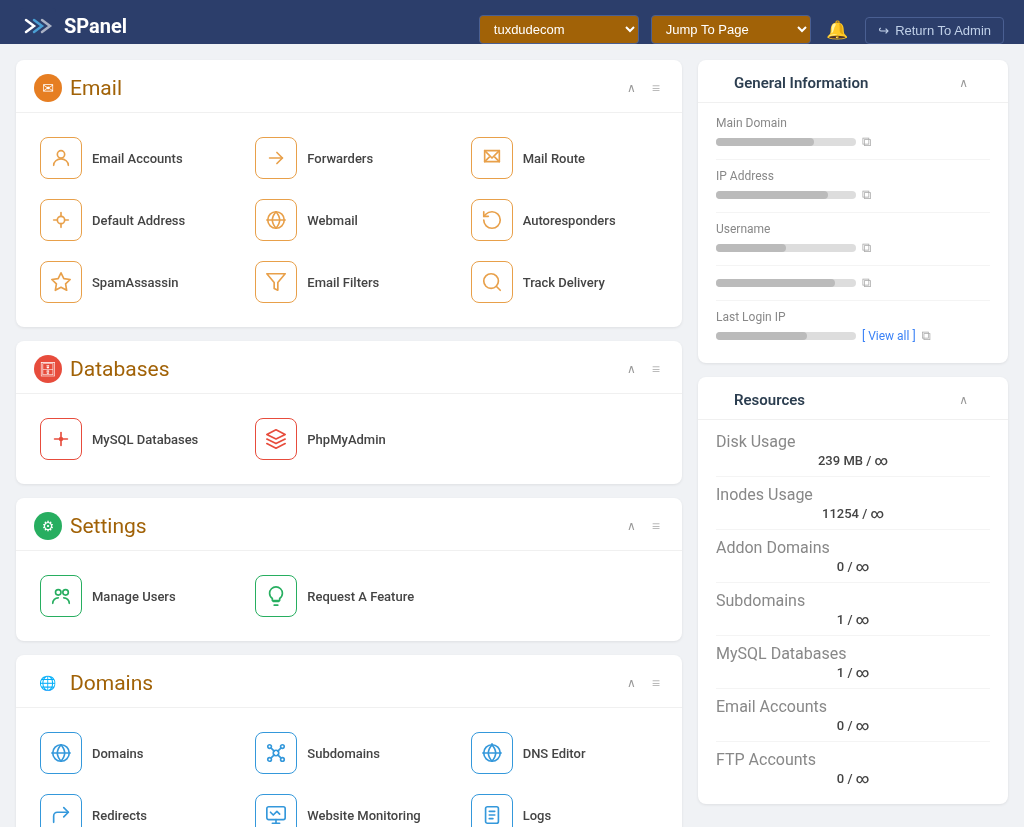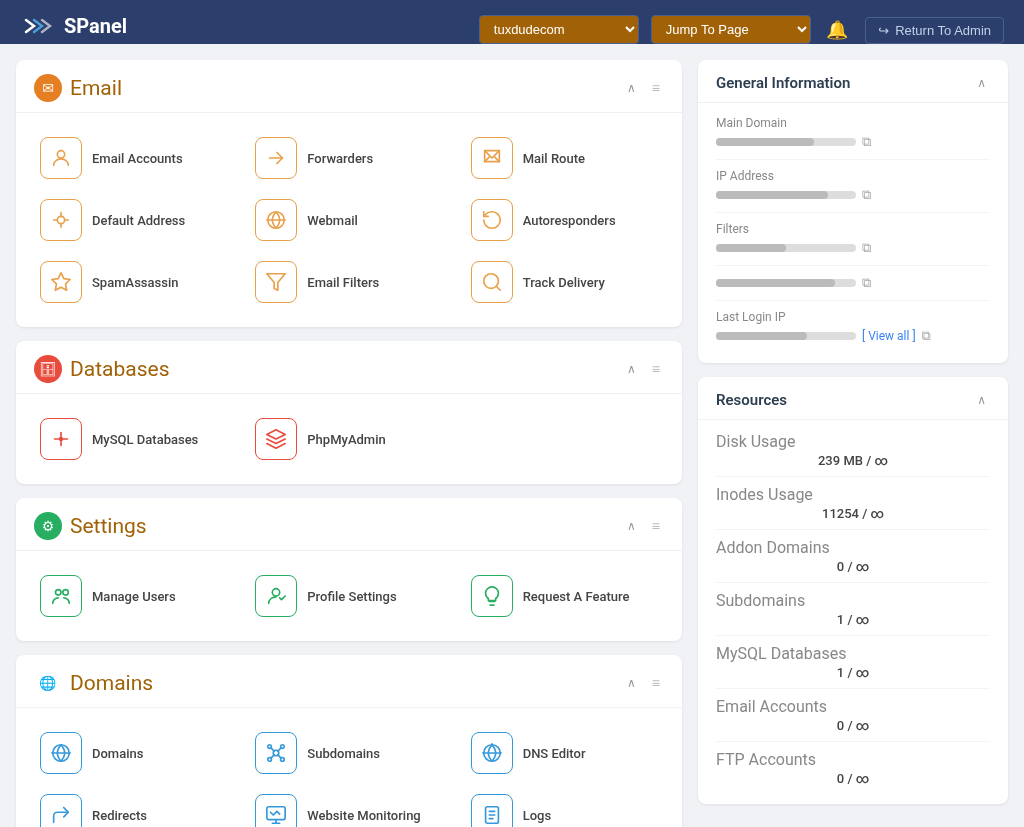--- a/index.html
+++ b/index.html
@@ -157,21 +157,21 @@
     
     .info-card {
       background: white;
       border-radius: 8px;
       box-shadow: 0 1px 3px rgba(0,0,0,0.08);
     }
     .info-card-header {
       display: flex;
       align-items: center;
       justify-content: space-between;
-      padding: 14px 18px 10px;
+      padding: 14px 36px 10px;
       border-bottom: 1px solid #f0f0f0;
     }
     .info-card-title {
       font-size: 15px;
       font-weight: 600;
       color: #2c3e50;
     }
     .info-card-body { padding: 4px 18px 10px; }
     .info-row {
       padding: 9px 0;
@@ -427,30 +427,20 @@
             <svg width="22" height="22" viewBox="0 0 24 24" fill="none" stroke="currentColor" stroke-width="1.8" stroke-linecap="round" stroke-linejoin="round">
                 <circle cx="9" cy="8" r="3"></circle>
                 <path d="M3 20c0-3.3 2.7-6 6-6"></path>
                 <circle cx="17" cy="8" r="3"></circle>
                 <path d="M21 20c0-3.3-2.7-6-6-6"></path>
               </svg>
           </div>
           <span class="grid-item-label">Manage Users</span>
         </div>
 
-        <div class="grid-item">
-          <div class="grid-item-icon green">
-            <svg width="22" height="22" viewBox="0 0 24 24" fill="none" stroke="currentColor" stroke-width="1.8" stroke-linecap="round" stroke-linejoin="round">
-                <circle cx="12" cy="8" r="4"></circle>
-                <path d="M4 20c0-4 3.6-7 8-7"></path>
-                <path d="M16 14l2 2 4-4"></path>
-              </svg>
-          </div>
-          <span class="grid-item-label">Profile Settings</span>
-        </div>
 
         <div class="grid-item">
           <div class="grid-item-icon green">
             <svg width="22" height="22" viewBox="0 0 24 24" fill="none" stroke="currentColor" stroke-width="1.8" stroke-linecap="round" stroke-linejoin="round">
                 <path d="M9 18h6"></path>
                 <path d="M10 22h4"></path>
                 <path d="M12 2a7 7 0 0 1 7 7c0 2.38-1.19 4.47-3 5.74V17H8v-2.26C6.19 13.47 5 11.38 5 9a7 7 0 0 1 7-7z"></path>
               </svg>
           </div>
           <span class="grid-item-label">Request A Feature</span>
@@ -574,21 +564,21 @@
           <div class="info-row-label">IP Address</div>
           <div class="info-row-value">
             <div class="info-row-bar">
                 <div class="info-row-bar-fill" style="width:80%"></div>
               </div>
             <span class="copy-icon">⧉</span>
           </div>
         </div>
 
         <div class="info-row">
-          <div class="info-row-label">Filters</div>
+          <div class="info-row-label">Username</div>
           <div class="info-row-value">
             <div class="info-row-bar">
                 <div class="info-row-bar-fill" style="width:50%"></div>
               </div>
             <span class="copy-icon">⧉</span>
           </div>
         </div>
 
         <div class="info-row">
           <div class="info-row-value">

